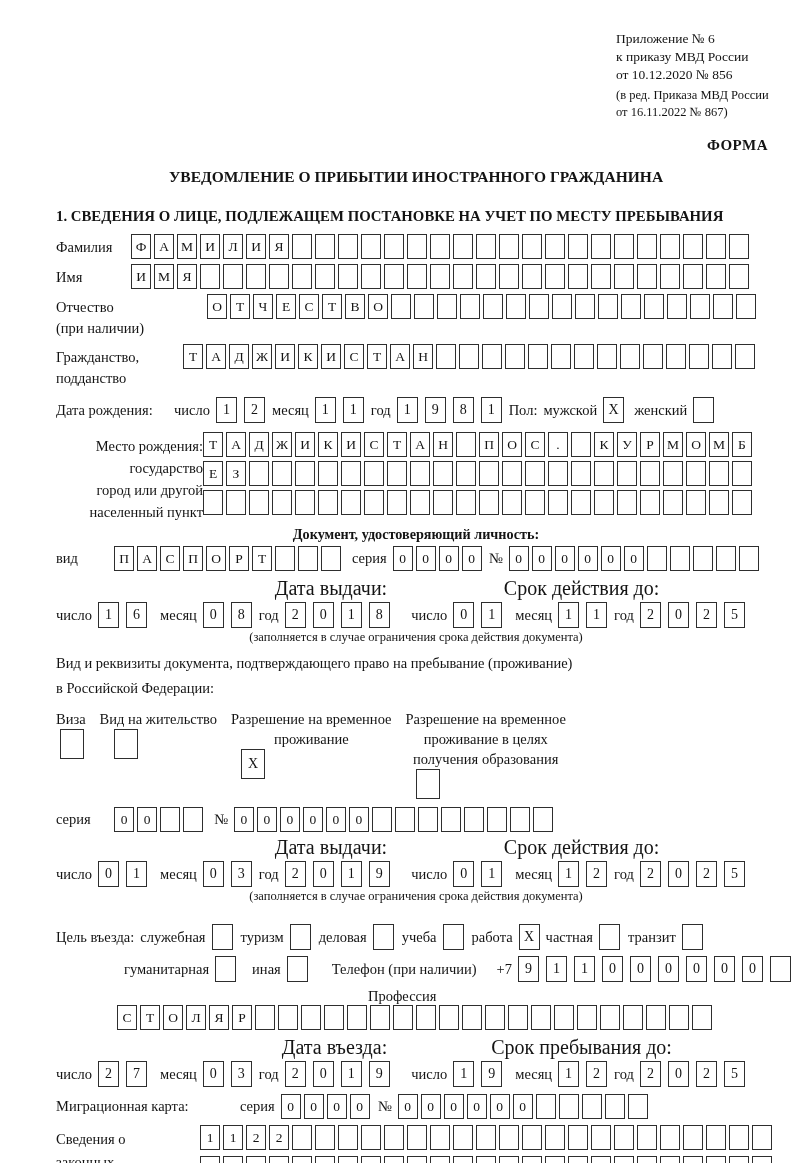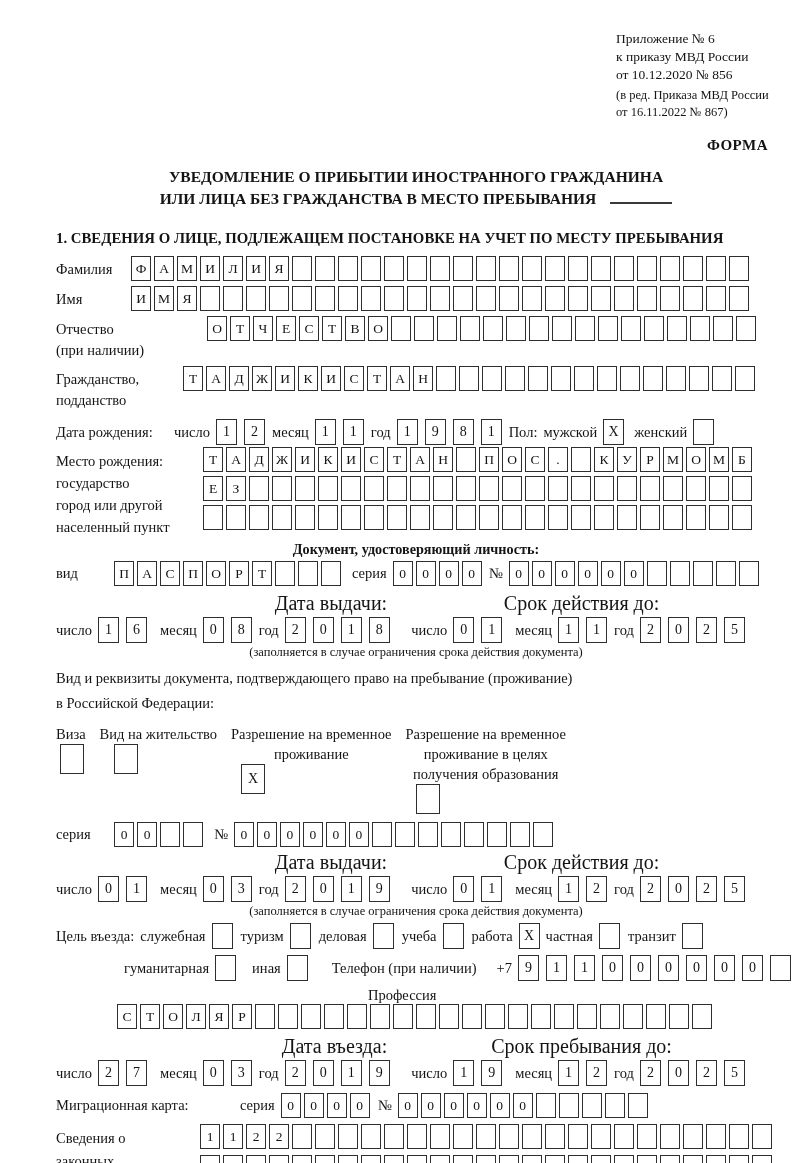--- a/index.html
+++ b/index.html
@@ -53,21 +53,20 @@
     <div class="edition">
       <div>(в ред. Приказа МВД России</div>
       <div>от 16.11.2022 № 867)</div>
     </div>
   </div>
 
   <div class="forma">ФОРМА</div>
 
   <div class="title">
     <div>УВЕДОМЛЕНИЕ О ПРИБЫТИИ ИНОСТРАННОГО ГРАЖДАНИНА</div>
-    <div><span>ИЛИ ЛИЦА БЕЗ ГРАЖДАНСТВА В МЕСТО ПРЕБЫВАНИЯ</span><span class="blankline"></span></div>
   </div>
 
   <div class="sect">1. СВЕДЕНИЯ О ЛИЦЕ, ПОДЛЕЖАЩЕМ ПОСТАНОВКЕ НА УЧЕТ ПО МЕСТУ ПРЕБЫВАНИЯ</div>
 
   <div class="frow" style="margin-top:9px;">
     <div class="flabel" style="width:75px;">Фамилия</div>
     <div class="boxrow">
         <span class="cell ">Ф</span>
         <span class="cell ">А</span>
         <span class="cell ">М</span>
@@ -217,21 +216,21 @@
         <span class="cell dcell">8</span>
         <span class="cell dcell">1</span>
       </span>
     <span class="inlbl" style="padding-top:0;">Пол:</span>
     <span class="inlbl" style="padding-top:0;">мужской</span>
     <span class="chk">X</span>
     <span class="inlbl" style="padding-top:0;margin-left:10px;">женский</span>
     <span class="chk"></span>
   </div>
 
-  <div class="frow" style="margin-top:2px;">
+  <div class="frow" style="margin-top:9px;text-align:right;">
     <div class="flabel" style="width:147px;line-height:22px;">
       <div>Место рождения:</div>
       <div>государство</div>
       <div>город или другой</div>
       <div>населенный пункт</div>
     </div>
     <div class="boxcol">
       <div class="boxrow">
           <span class="cell ">Т</span>
           <span class="cell ">А</span>
@@ -502,21 +501,21 @@
             <span class="cell dcell">2</span>
             <span class="cell dcell">0</span>
             <span class="cell dcell">2</span>
             <span class="cell dcell">5</span>
           </span>
       </div>
     </div>
   </div>
   <div class="note">(заполняется в случае ограничения срока действия документа)</div>
 
-  <div class="frow" style="margin-top:4px;align-items:center;">
+  <div class="frow" style="margin-top:20px;align-items:center;">
     <span class="inlbl" style="padding-top:0;">Цель въезда:</span>
     <span class="inlbl" style="padding-top:0;">служебная</span>
     <span class="chk"></span>
     <span class="inlbl" style="padding-top:0;margin-left:8px;">туризм</span>
     <span class="chk"></span>
     <span class="inlbl" style="padding-top:0;margin-left:8px;">деловая</span>
     <span class="chk"></span>
     <span class="inlbl" style="padding-top:0;margin-left:8px;">учеба</span>
     <span class="chk"></span>
     <span class="inlbl" style="padding-top:0;margin-left:8px;">работа</span>

